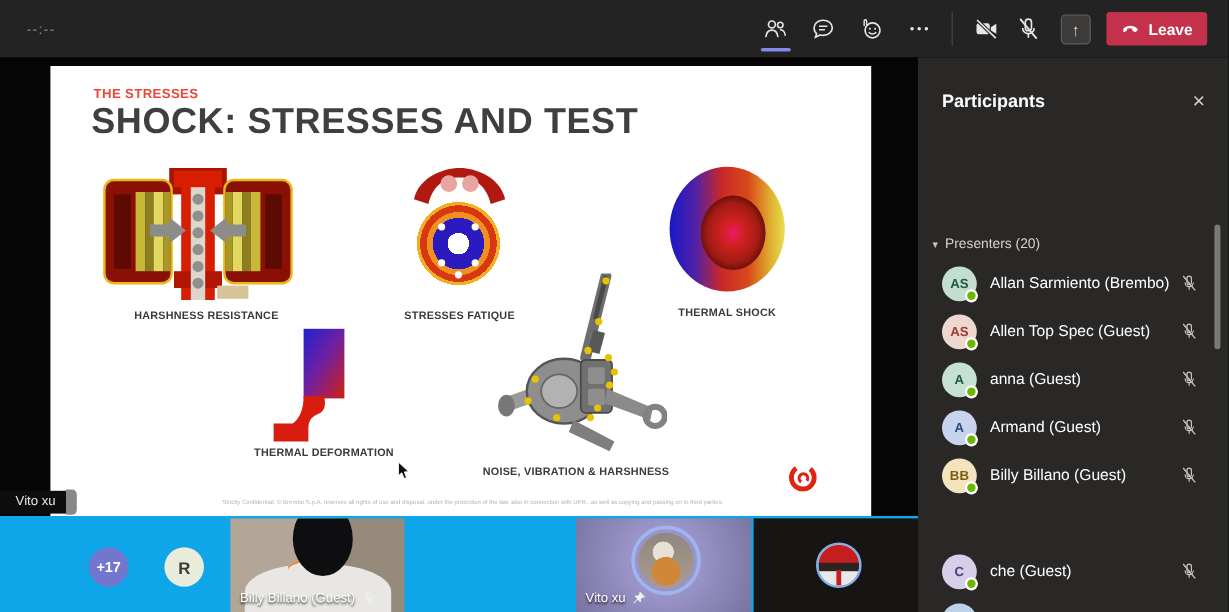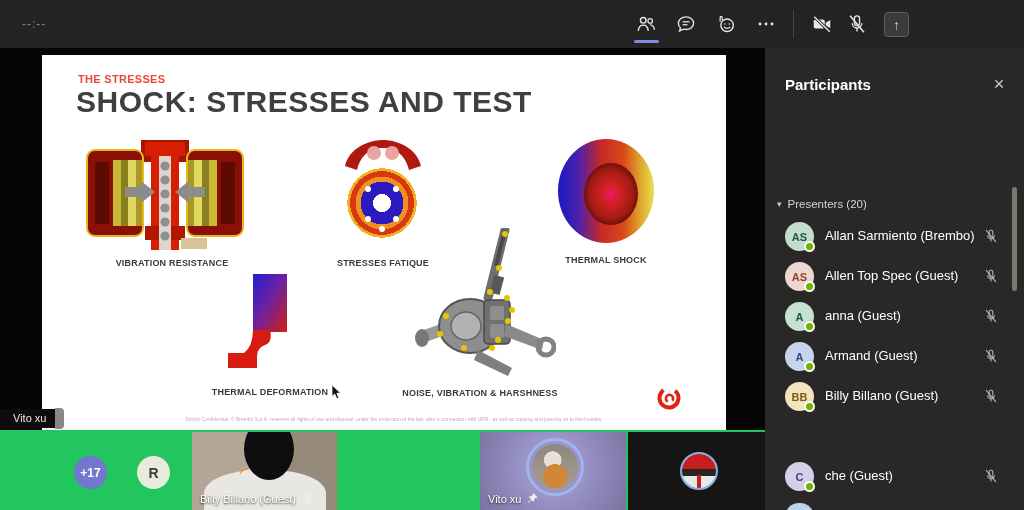--- a/index.html
+++ b/index.html
@@ -34,21 +34,21 @@
   .df-ring { position:absolute; left:0; top:14px; width:98px; height:98px; border-radius:50%;
     background:radial-gradient(circle, #ffffff 0 13%, #2a1ac0 13% 31%, #f09020 31% 38%, #d83810 38% 46%, #f0b020 46% 50%, transparent 50%); }
   .df-dot { position:absolute; width:6px; height:6px; border-radius:50%; background:#fff; }
   
   .disc-shock { position:absolute; left:514px; top:83px; width:100px; height:107px; }
   
   .presenter-tag { position:absolute; left:0; top:408px; display:flex; align-items:center; z-index:5; }
   .presenter-tag .txt { background:#0d0d0d; color:#e8e6e3; font-size:11px; padding:3px 9px 4px 13px; }
   .presenter-tag .grip { width:9px; height:21px; background:#8a8886; border-radius:0 4px 4px 0; }
   
-  .filmstrip { position:absolute; left:0; top:430px; width:765px; height:80px; background:#22c55e; }
+  .filmstrip { position:absolute; left:0; top:430px; width:765px; height:80px; background:#0ea5e9; }
   .bubble { position:absolute; border-radius:50%; display:flex; align-items:center; justify-content:center; font-weight:bold; }
   .tile { position:absolute; top:2px; height:78px; overflow:hidden; }
   .tile-label { position:absolute; left:8px; bottom:5px; display:flex; align-items:center; gap:5px; color:#fff; font-size:11px; text-shadow:0 1px 2px rgba(0,0,0,.8); white-space:nowrap; }
   .tile-label svg { width:13px; height:13px; color:#f0f0f0; }
   
   .vito-ring { position:absolute; left:46px; top:6px; width:58px; height:58px; border-radius:50%; border:3px solid #9fb5ee; display:flex; align-items:center; justify-content:center; }
   .vito-photo { width:46px; height:46px; border-radius:50%;
     background:radial-gradient(circle at 50% 70%, #d08838 0 30%, transparent 31%),
                radial-gradient(circle at 45% 35%, #e8e0d4 0 22%, transparent 23%),
                linear-gradient(180deg,#8f8880,#a89c90); }
@@ -169,20 +169,26 @@
     <button class="tb-btn" style="left:843px">
       <svg>
           <use href="#ic-micoff"></use>
         </svg>
     </button>
 
     <button class="share-btn">
       <span>↑</span>
     </button>
 
+    <button class="leave-btn">
+      <svg>
+          <use href="#ic-phone-down"></use>
+        </svg>
+      <span>Leave</span>
+    </button>
   </div>
 
   <div class="stage">
     <div class="slide">
       <div class="eyebrow">THE STRESSES</div>
       <div class="slide-title">SHOCK: STRESSES AND TEST</div>
 
       <svg class="fig" style="left:43px;top:85px" width="160" height="110" viewBox="0 0 160 110">
         <rect x="56" y="0" width="48" height="22" fill="#a81402"></rect>
         <rect x="60" y="2" width="40" height="14" fill="#d81e02"></rect>
@@ -281,24 +287,24 @@
             <circle cx="38" cy="88" r="3"></circle>
             <circle cx="32" cy="106" r="3"></circle>
           <circle cx="56" cy="120" r="3"></circle>
             <circle cx="84" cy="120" r="3"></circle>
             <circle cx="100" cy="93" r="3"></circle>
           <circle cx="90" cy="112" r="3"></circle>
             <circle cx="104" cy="82" r="3"></circle>
         </g>
       </svg>
 
-      <div class="cap" style="left:30px;top:203px;width:200px">VIBRATION RESISTANCE</div>
+      <div class="cap" style="left:30px;top:203px;width:200px">HARSHNESS RESISTANCE</div>
       <div class="cap" style="left:261px;top:203px;width:160px">STRESSES FATIQUE</div>
       <div class="cap" style="left:484px;top:200px;width:160px">THERMAL SHOCK</div>
-      <div class="cap" style="left:148px;top:332px;width:160px">THERMAL DEFORMATION</div>
+      <div class="cap" style="left:148px;top:317px;width:160px">THERMAL DEFORMATION</div>
       <div class="cap" style="left:338px;top:333px;width:200px">NOISE, VIBRATION &amp; HARSHNESS</div>
 
       <div class="slide-footer">Strictly Confidential, © Brembo S.p.A. reserves all rights of use and disposal, under the protection of the law, also in connection with UPR., as well as copying and passing on to third parties.</div>
 
       <svg class="brembo" viewBox="0 0 26 26">
         <circle cx="13" cy="13" r="9.5" fill="none" stroke="#e02414" stroke-width="4" stroke-dasharray="47 13" transform="rotate(-50 13 13)"></circle>
         <circle cx="13.5" cy="13.5" r="3.6" fill="none" stroke="#e02414" stroke-width="2.6" stroke-dasharray="17 6" transform="rotate(120 13.5 13.5)"></circle>
       </svg>
 
       <svg class="cursor" viewBox="0 0 11 15">

